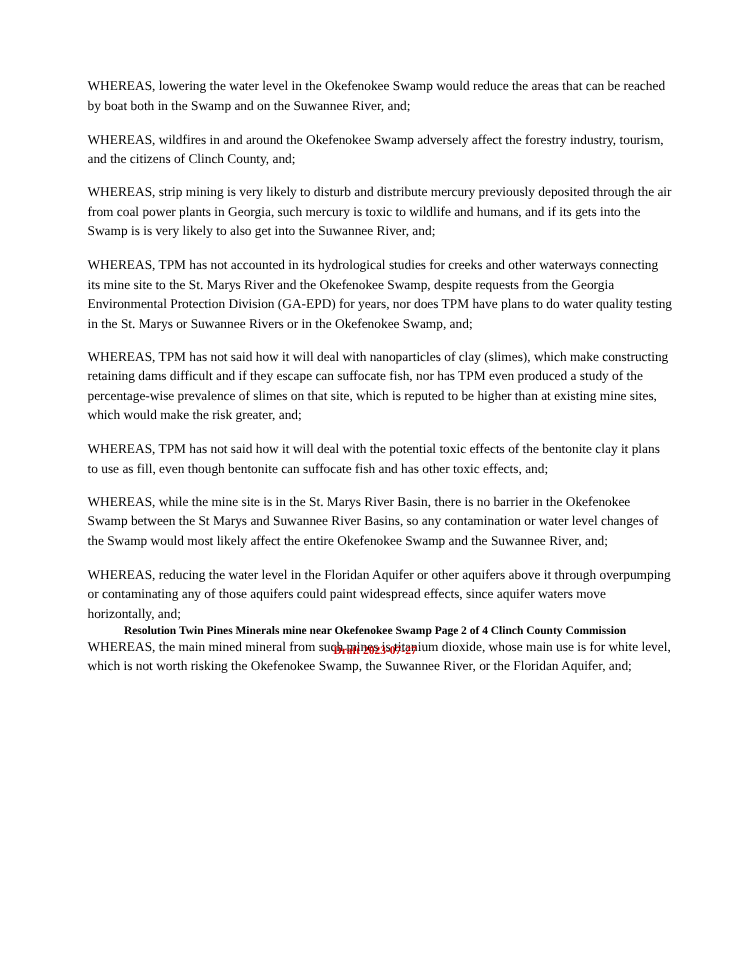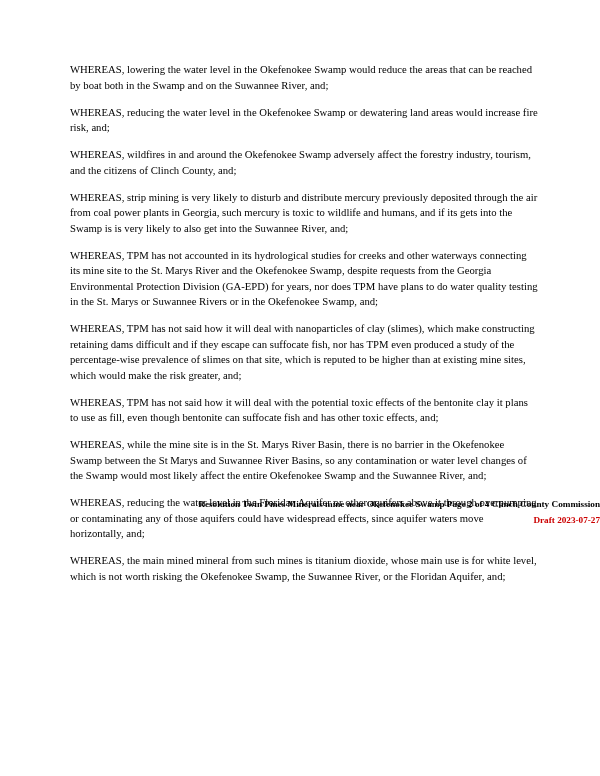--- a/index.html
+++ b/index.html
@@ -28,21 +28,21 @@
   }
   .para {
     margin: 0 0 11.5px 0;
     text-align: left;
   }
   .footer {
     position: absolute;
     left: 0;
     right: 0;
     bottom: 48px;
-    text-align: right;
+    text-align: center;
   }
   .footer-line {
     font-size: 9.2px;
     font-weight: bold;
     line-height: 1.5;
     color: #000000;
   }
   .footer-draft {
     font-size: 9.2px;
     font-weight: bold;
@@ -50,28 +50,27 @@
     color: #cc0000;
     margin-top: 2px;
   }
 </style>
 </head>
 <body>
 
 <div class="page">
   <div class="body-text">
     <p class="para">WHEREAS, lowering the water level in the Okefenokee Swamp would reduce the areas that can be reached by boat both in the Swamp and on the Suwannee River, and;</p>
-    <p class="para">WHEREAS, reducing the water level in the Okefenokee Swamp or dewatering land areas would increase fire risk, and;</p>
     <p class="para">WHEREAS, wildfires in and around the Okefenokee Swamp adversely affect the forestry industry, tourism, and the citizens of Clinch County, and;</p>
     <p class="para">WHEREAS, strip mining is very likely to disturb and distribute mercury previously deposited through the air from coal power plants in Georgia, such mercury is toxic to wildlife and humans, and if its gets into the Swamp is is very likely to also get into the Suwannee River, and;</p>
     <p class="para">WHEREAS, TPM has not accounted in its hydrological studies for creeks and other waterways connecting its mine site to the St. Marys River and the Okefenokee Swamp, despite requests from the Georgia Environmental Protection Division (GA-EPD) for years, nor does TPM have plans to do water quality testing in the St. Marys or Suwannee Rivers or in the Okefenokee Swamp, and;</p>
     <p class="para">WHEREAS, TPM has not said how it will deal with nanoparticles of clay (slimes), which make constructing retaining dams difficult and if they escape can suffocate fish, nor has TPM even produced a study of the percentage-wise prevalence of slimes on that site, which is reputed to be higher than at existing mine sites, which would make the risk greater, and;</p>
     <p class="para">WHEREAS, TPM has not said how it will deal with the potential toxic effects of the bentonite clay it plans to use as fill, even though bentonite can suffocate fish and has other toxic effects, and;</p>
     <p class="para">WHEREAS, while the mine site is in the St. Marys River Basin, there is no barrier in the Okefenokee Swamp between the St Marys and Suwannee River Basins, so any contamination or water level changes of the Swamp would most likely affect the entire Okefenokee Swamp and the Suwannee River, and;</p>
-    <p class="para">WHEREAS, reducing the water level in the Floridan Aquifer or other aquifers above it through overpumping or contaminating any of those aquifers could have widespread effects, since aquifer waters move horizontally, and;</p>
+    <p class="para">WHEREAS, reducing the water level in the Floridan Aquifer or other aquifers above it through overpumping or contaminating any of those aquifers could paint widespread effects, since aquifer waters move horizontally, and;</p>
     <p class="para">WHEREAS, the main mined mineral from such mines is titanium dioxide, whose main use is for white level, which is not worth risking the Okefenokee Swamp, the Suwannee River, or the Floridan Aquifer, and;</p>
   </div>
 
   <div class="footer">
     <div class="footer-line">Resolution Twin Pines Minerals mine near Okefenokee Swamp  Page 2 of 4  Clinch County Commission</div>
     <div class="footer-draft">Draft 2023-07-27</div>
   </div>
 </div>
 
 </body></html>

